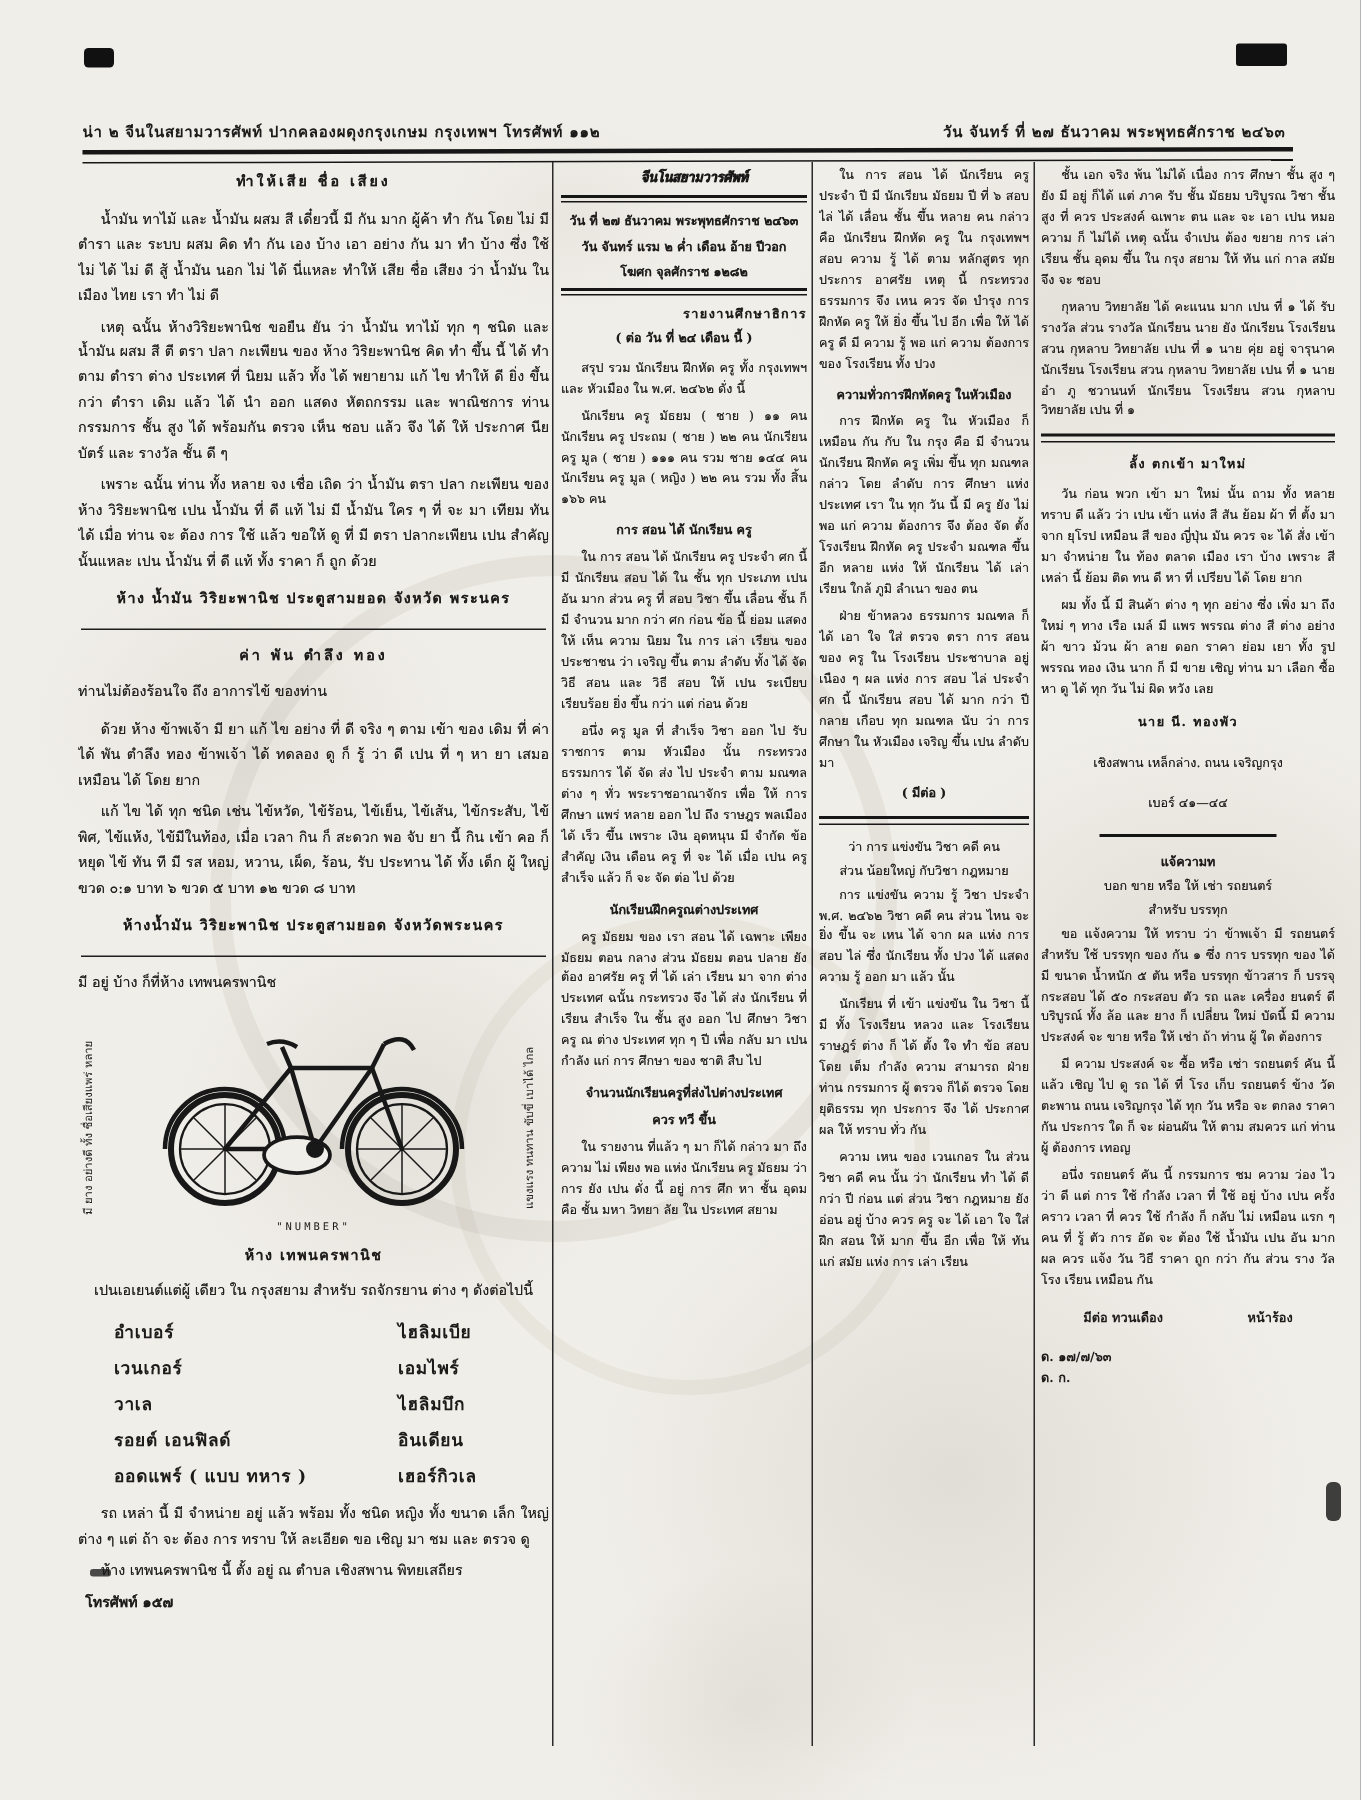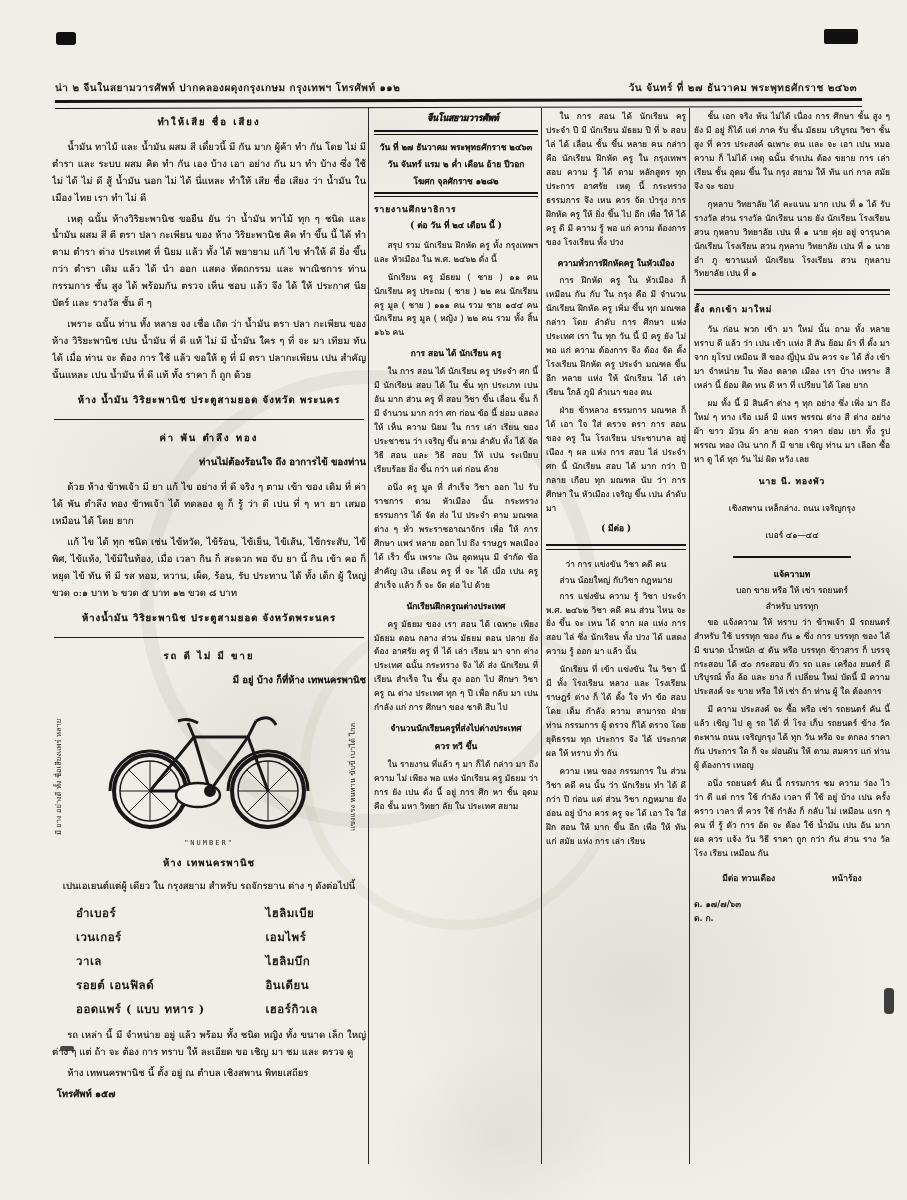--- a/index.html
+++ b/index.html
@@ -54,21 +54,21 @@
 
   
   p{margin:0 0 4px 0;text-indent:1.6em;text-shadow:0 0 .4px rgba(20,20,20,.55);}
   .col-ads p{font-size:9.5px;line-height:1.78;}
   .col2 p,.col3 p,.col4 p{font-size:8.4px;line-height:1.66;}
   .hrule{border:0;border-top:1.5px solid #1d1d1d;margin:10px 2px;}
   .hrule-double{border:0;border-top:2.5px solid #161616;border-bottom:1px solid #161616;height:3px;margin:8px 0;}
 
   
   .ad-title{font-size:21px;font-weight:bold;text-align:center;margin:4px 0 8px;letter-spacing:2px;text-indent:0;}
-  .ad-sub{font-size:12.5px;font-weight:bold;text-align:right;margin:0 0 8px;text-indent:0;}
+  .ad-sub{font-size:12.5px;font-weight:normal;text-align:left;margin:0 0 8px;text-indent:0;}
   .ad-sig{font-size:12.5px;font-weight:bold;text-align:center;text-indent:0;margin:8px 0 6px;letter-spacing:1px;}
   .bike-wrap{position:relative;height:150px;margin:6px 0 0;}
   .bike-svg{position:absolute;left:46px;top:2px;}
   .bike-note{position:absolute;font-size:7.5px;width:14px;line-height:1.2;
     writing-mode:vertical-rl;transform:rotate(180deg);color:#222;}
   .bike-note.left{left:2px;top:18px;height:120px;}
   .bike-note.right{right:4px;top:14px;height:120px;}
   .bike-caption{position:absolute;left:0;right:0;bottom:0;text-align:center;
     font-size:7px;letter-spacing:2px;font-family:"DejaVu Sans Mono","Liberation Mono",monospace;text-indent:0;}
   .store-title{font-size:19px;font-weight:bold;text-align:center;margin:8px 0 6px;letter-spacing:1px;text-indent:0;}
@@ -82,25 +82,25 @@
   
   .masthead{border-bottom:0;margin-bottom:6px;}
   .mast-title{
     font-size:20px;font-weight:900;font-style:italic;text-align:center;
     letter-spacing:0px;margin:2px 0 4px;transform:scaleY(1.15);
     text-shadow:.6px 0 0 #111;
   }
   .mast-rule{border:0;border-top:2.5px solid #161616;border-bottom:1px solid #161616;height:2px;margin:3px 0 6px;}
   .mast-line{font-size:7.8px;text-align:center;text-indent:0;margin:3px 0;font-weight:bold;}
 
-  .art-title{font-size:15.5px;font-weight:bold;text-align:left;margin:6px 0 2px;text-indent:0;letter-spacing:1px;}
+  .art-title{font-size:15.5px;font-weight:bold;text-align:right;margin:6px 0 2px;text-indent:0;letter-spacing:1px;}
   .art-sub{font-size:9px;text-align:center;text-indent:0;margin-bottom:6px;font-weight:bold;}
   .sec-head{font-size:10.5px;font-weight:bold;text-align:center;text-indent:0;margin:7px 0 4px;}
   .more-note{font-size:9px;font-weight:bold;text-align:center;text-indent:0;margin:6px 0;}
-  .big-head{font-size:18px;font-weight:bold;text-indent:0;margin:6px 0 6px;letter-spacing:1px;}
+  .big-head{font-size:18px;font-weight:bold;text-align:center;text-indent:0;margin:6px 0 6px;letter-spacing:1px;}
   .kicker{font-size:12px;font-weight:bold;text-align:center;text-indent:0;margin:6px 0 2px;}
   .ann-title{font-size:13px;font-weight:normal;text-align:center;text-indent:0;margin:2px 0;}
   .sig-right{font-size:10.5px;font-weight:bold;text-align:center;text-indent:0;margin:8px 0 2px;letter-spacing:1px;}
   .addr{font-size:8px;text-align:center;text-indent:0;margin:13px 0;}
   .footer-marks{display:flex;justify-content:space-around;font-size:8.5px;font-weight:bold;margin-top:10px;}
   .footer-marks div{text-indent:0;}
   .divider-seg{width:60%;margin:10px auto;border:0;border-top:2px solid #141414;}
 </style>
 </head>
 <body>
@@ -135,21 +135,20 @@
     <hr class="hrule">
     <section>
       <p class="ad-title">ค่า พัน ตำลึง ทอง</p>
       <p class="ad-sub">ท่านไม่ต้องร้อนใจ ถึง อาการไข้ ของท่าน</p>
       <p>ด้วย ห้าง ข้าพเจ้า มี ยา แก้ ไข อย่าง ที่ ดี จริง ๆ   ตาม เข้า ของ เดิม ที่ ค่า ได้ พัน ตำลึง ทอง   ข้าพเจ้า ได้ ทดลอง ดู ก็ รู้ ว่า ดี เปน ที่ ๆ หา ยา เสมอ เหมือน ได้ โดย ยาก</p>
       <p>แก้ ไข ได้ ทุก ชนิด เช่น ไข้หวัด,  ไข้ร้อน,  ไข้เย็น,  ไข้เส้น,  ไข้กระสับ,  ไข้พิศ,  ไข้แห้ง,  ไข้มีในท้อง,   เมื่อ เวลา กิน ก็ สะดวก   พอ จับ ยา นี้ กิน เข้า คอ ก็ หยุด ไข้ ทัน ที   มี รส หอม,  หวาน,  เผ็ด,  ร้อน,   รับ ประทาน ได้ ทั้ง เด็ก ผู้ ใหญ่   ขวด ๐:๑ บาท   ๖ ขวด ๕ บาท   ๑๒ ขวด ๘ บาท</p>
       <p class="ad-sig">ห้างน้ำมัน วิริยะพานิช   ประตูสามยอด   จังหวัดพระนคร</p>
     </section>
     <hr class="hrule">
     <section>
-      <p class="ad-title">รถ ดี ไม่ มี ขาย</p>
       <p class="ad-sub">มี อยู่ บ้าง ก็ที่ห้าง เทพนครพานิช</p>
       <div class="bike-wrap">
         <span class="bike-note left">มี ยาง อย่างดี  ทั้ง ชื่อเสียงแพร่ หลาย</span>
         <span class="bike-note right">แขงแรง ทนทาน  ขับขี่ เบาได้ ไกล</span>
         <svg class="bike-svg" width="222" height="132" viewBox="0 0 222 132">
           <g fill="none" stroke="#181818">
             <circle cx="52" cy="92" r="36" stroke-width="4"></circle>
             <circle cx="52" cy="92" r="30" stroke-width="1.5"></circle>
             <circle cx="170" cy="92" r="36" stroke-width="4"></circle>
             <circle cx="170" cy="92" r="30" stroke-width="1.5"></circle>
@@ -235,21 +234,21 @@
     <p class="sec-head">ความทั่วการฝึกหัดครู ในหัวเมือง</p>
     <p>การ ฝึกหัด ครู ใน หัวเมือง ก็ เหมือน กัน กับ ใน กรุง   คือ มี จำนวน นักเรียน ฝึกหัด ครู เพิ่ม ขึ้น ทุก มณฑล   กล่าว โดย ลำดับ การ ศึกษา แห่ง ประเทศ เรา ใน ทุก วัน นี้ มี ครู ยัง ไม่ พอ แก่ ความ ต้องการ   จึง ต้อง จัด ตั้ง โรงเรียน ฝึกหัด ครู ประจำ มณฑล ขึ้น อีก หลาย แห่ง   ให้ นักเรียน ได้ เล่า เรียน ใกล้ ภูมิ ลำเนา ของ ตน</p>
     <p>ฝ่าย ข้าหลวง ธรรมการ มณฑล ก็ ได้ เอา ใจ ใส่ ตรวจ ตรา การ สอน ของ ครู ใน โรงเรียน ประชาบาล อยู่ เนือง ๆ   ผล แห่ง การ สอบ ไล่ ประจำ ศก นี้ นักเรียน สอบ ได้ มาก กว่า ปี กลาย เกือบ ทุก มณฑล   นับ ว่า การ ศึกษา ใน หัวเมือง เจริญ ขึ้น เปน ลำดับ มา</p>
     <p class="more-note">( มีต่อ )</p>
     <div class="hrule-double"></div>
     <article>
       <p class="ann-title">ว่า การ แข่งขัน วิชา คดี คน</p>
       <p class="ann-title">ส่วน น้อยใหญ่ กับวิชา กฎหมาย</p>
       <p>การ แข่งขัน ความ รู้ วิชา ประจำ พ.ศ. ๒๔๖๒   วิชา คดี คน ส่วน ไหน จะ ยิ่ง ขึ้น   จะ เหน ได้ จาก ผล แห่ง การ สอบ ไล่ ซึ่ง นักเรียน ทั้ง ปวง ได้ แสดง ความ รู้ ออก มา แล้ว นั้น</p>
       <p>นักเรียน ที่ เข้า แข่งขัน ใน วิชา นี้ มี ทั้ง โรงเรียน หลวง และ โรงเรียน ราษฎร์   ต่าง ก็ ได้ ตั้ง ใจ ทำ ข้อ สอบ โดย เต็ม กำลัง ความ สามารถ   ฝ่าย ท่าน กรรมการ ผู้ ตรวจ ก็ได้ ตรวจ โดย ยุติธรรม ทุก ประการ   จึง ได้ ประกาศ ผล ให้ ทราบ ทั่ว กัน</p>
-      <p>ความ เหน ของ กรรมการ ใน ส่วน วิชา คดี คน นั้น ว่า นักเรียน ทำ ได้ ดี กว่า ปี ก่อน   แต่ ส่วน วิชา กฎหมาย ยัง อ่อน อยู่ บ้าง   ควร ครู จะ ได้ เอา ใจ ใส่ ฝึก สอน ให้ มาก ขึ้น อีก   เพื่อ ให้ ทัน แก่ สมัย แห่ง การ เล่า เรียน</p>
+      <p>ความ เหน ของ เวนเกอร ใน ส่วน วิชา คดี คน นั้น ว่า นักเรียน ทำ ได้ ดี กว่า ปี ก่อน   แต่ ส่วน วิชา กฎหมาย ยัง อ่อน อยู่ บ้าง   ควร ครู จะ ได้ เอา ใจ ใส่ ฝึก สอน ให้ มาก ขึ้น อีก   เพื่อ ให้ ทัน แก่ สมัย แห่ง การ เล่า เรียน</p>
     </article>
   </div>
 
   <div class="col col4">
     <p>ชั้น เอก จริง พ้น ไม่ได้   เนื่อง การ ศึกษา ชั้น สูง ๆ ยัง มี อยู่ ก็ได้ แต่ ภาค รับ ชั้น มัธยม บริบูรณ   วิชา ชั้น สูง ที่ ควร ประสงค์ ฉเพาะ ตน และ จะ เอา เปน หมอ ความ ก็ ไม่ได้   เหตุ ฉนั้น จำเปน ต้อง ขยาย การ เล่า เรียน ชั้น อุดม ขึ้น ใน กรุง สยาม ให้ ทัน แก่ กาล สมัย จึง จะ ชอบ</p>
     <p>กุหลาบ วิทยาลัย ได้ คะแนน มาก เปน ที่ ๑ ได้ รับ รางวัล   ส่วน รางวัล นักเรียน นาย ยัง นักเรียน โรงเรียน สวน กุหลาบ วิทยาลัย เปน ที่ ๑   นาย คุ่ย อยู่ จารุนาค นักเรียน โรงเรียน สวน กุหลาบ วิทยาลัย เปน ที่ ๑   นาย อ๋า ภู ชวานนท์ นักเรียน โรงเรียน สวน กุหลาบ วิทยาลัย เปน ที่ ๑</p>
     <div class="hrule-double"></div>
     <article>
       <p class="big-head">ลั้ง ตกเข้า มาใหม่</p>
       <p>วัน ก่อน พวก เข้า มา ใหม่ นั้น   ถาม ทั้ง หลาย ทราบ ดี แล้ว ว่า   เปน เข้า แห่ง สี สัน ย้อม ผ้า   ที่ ตั้ง มา จาก ยุโรป เหมือน สี ของ ญี่ปุ่น มัน   ควร จะ ได้ สั่ง เข้า มา จำหน่าย ใน ท้อง ตลาด เมือง เรา บ้าง   เพราะ สี เหล่า นี้ ย้อม ติด ทน ดี หา ที่ เปรียบ ได้ โดย ยาก</p>

